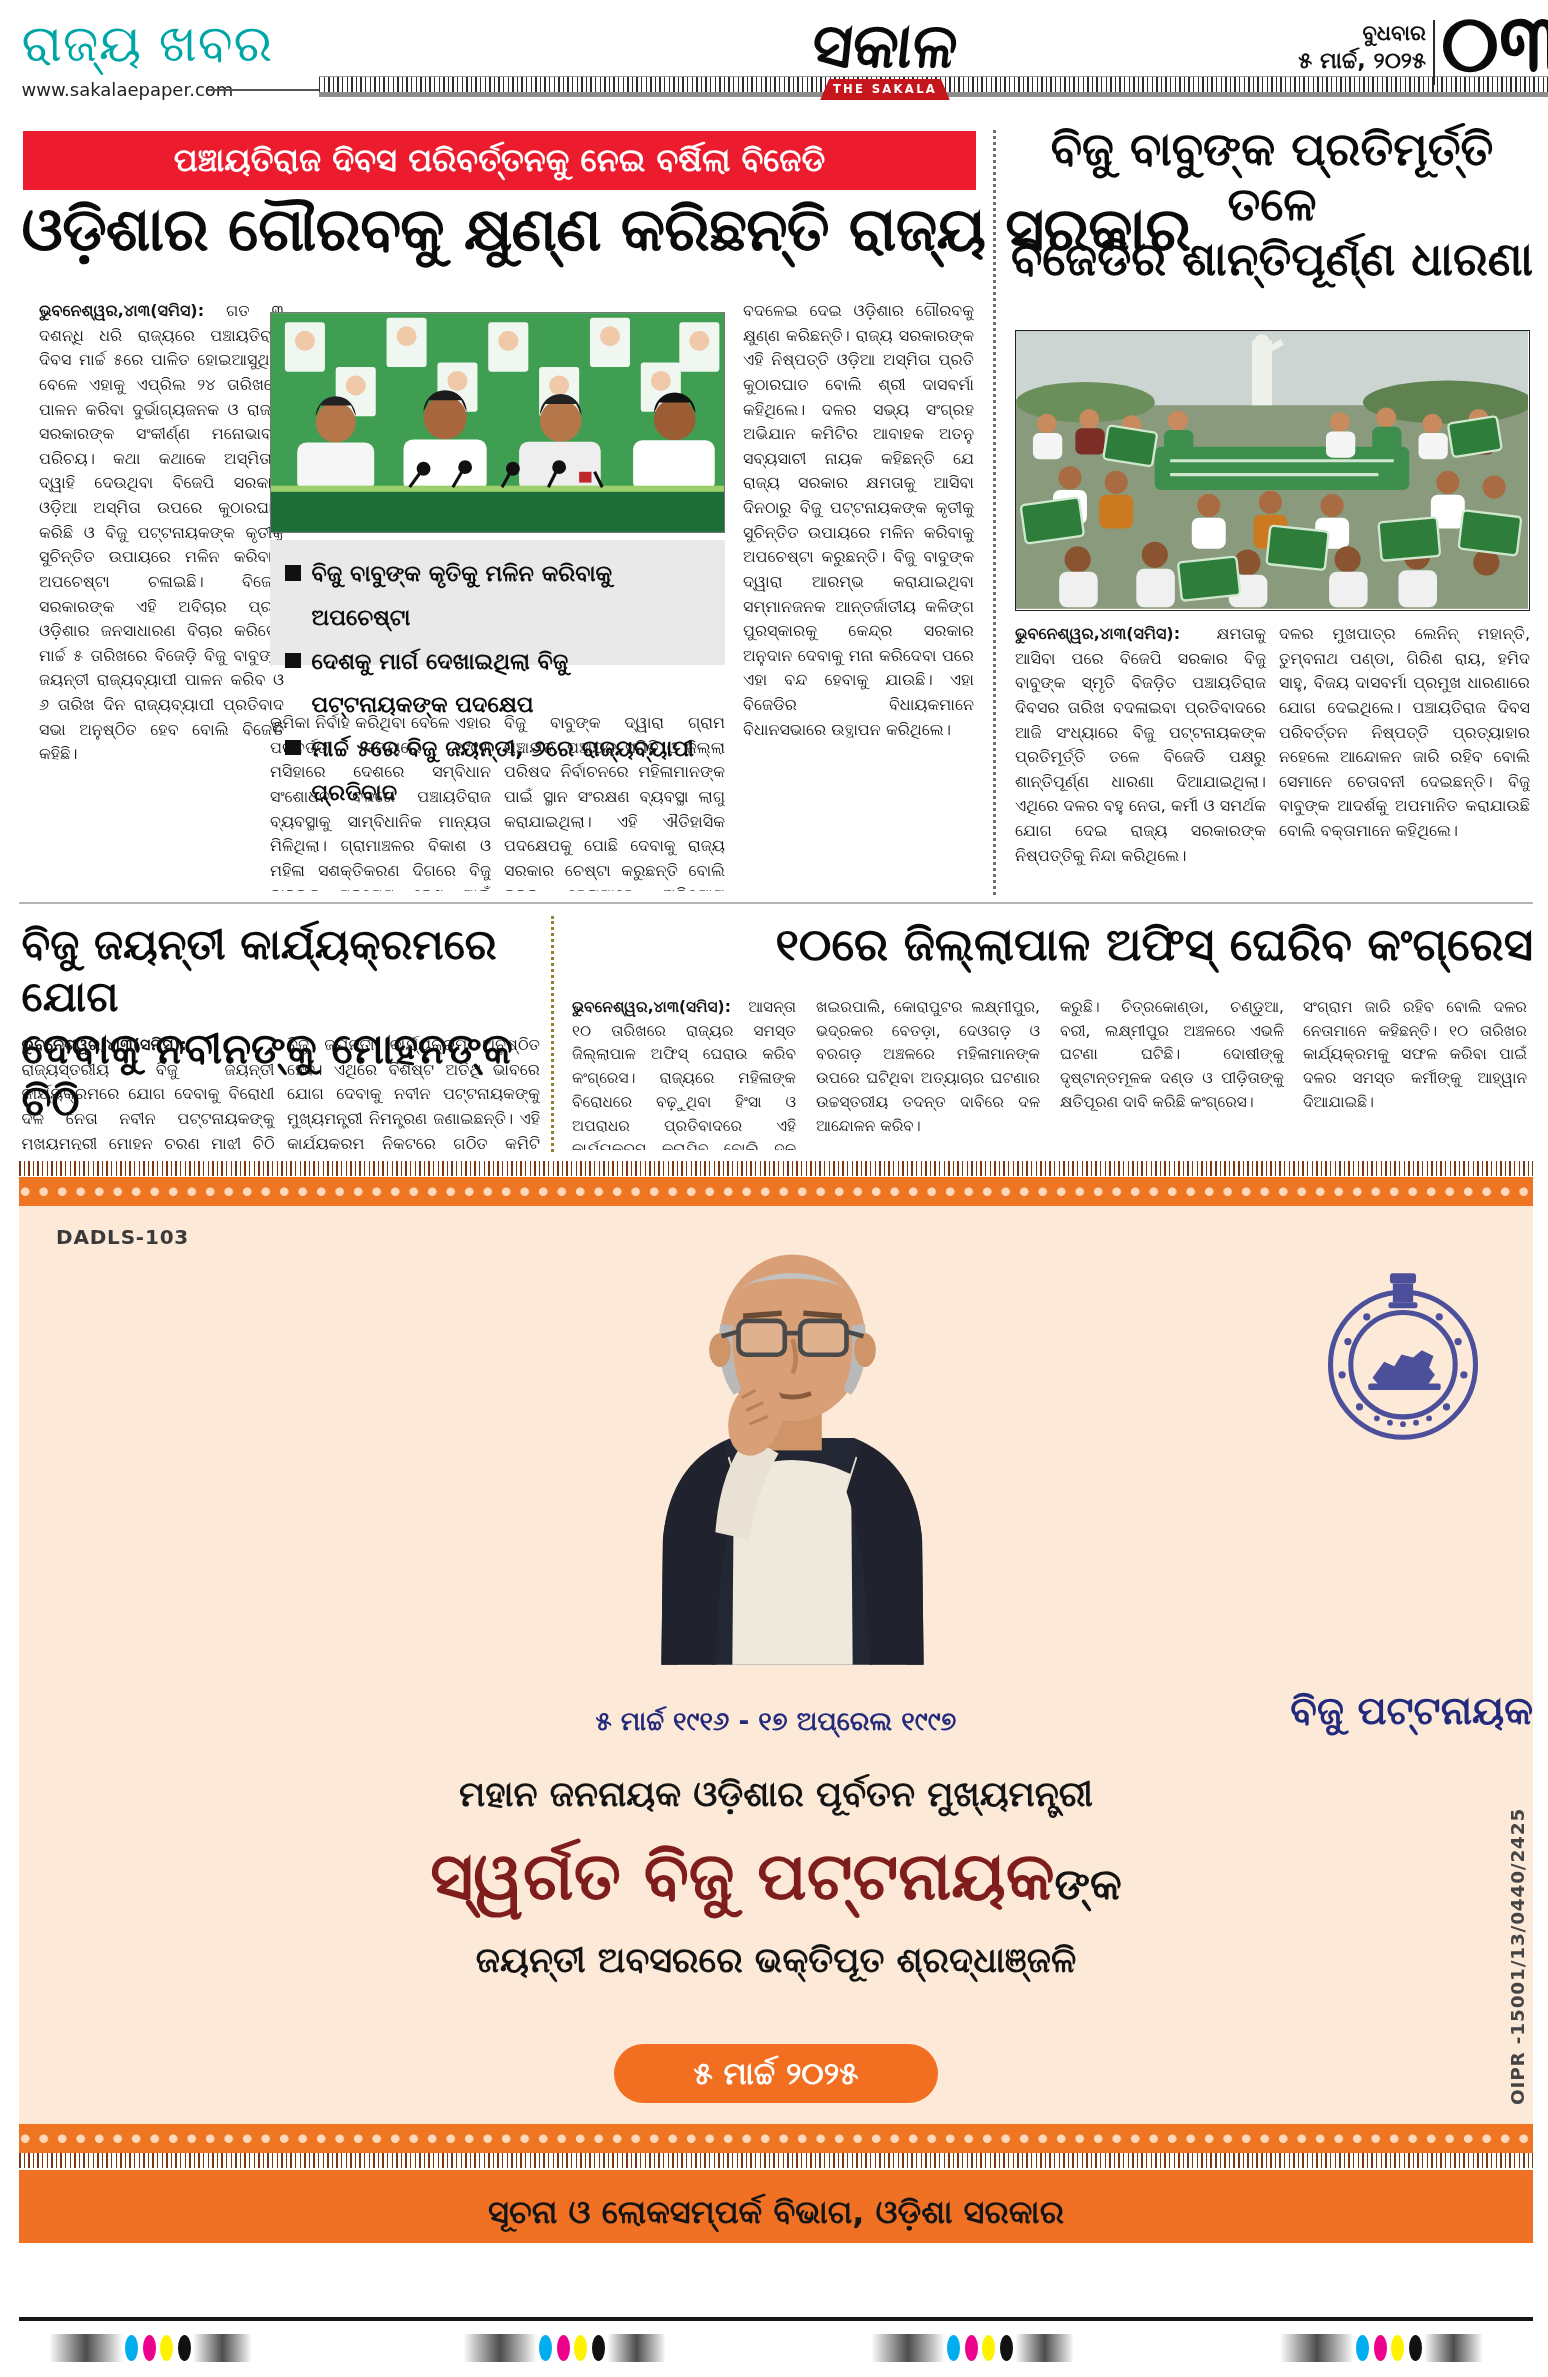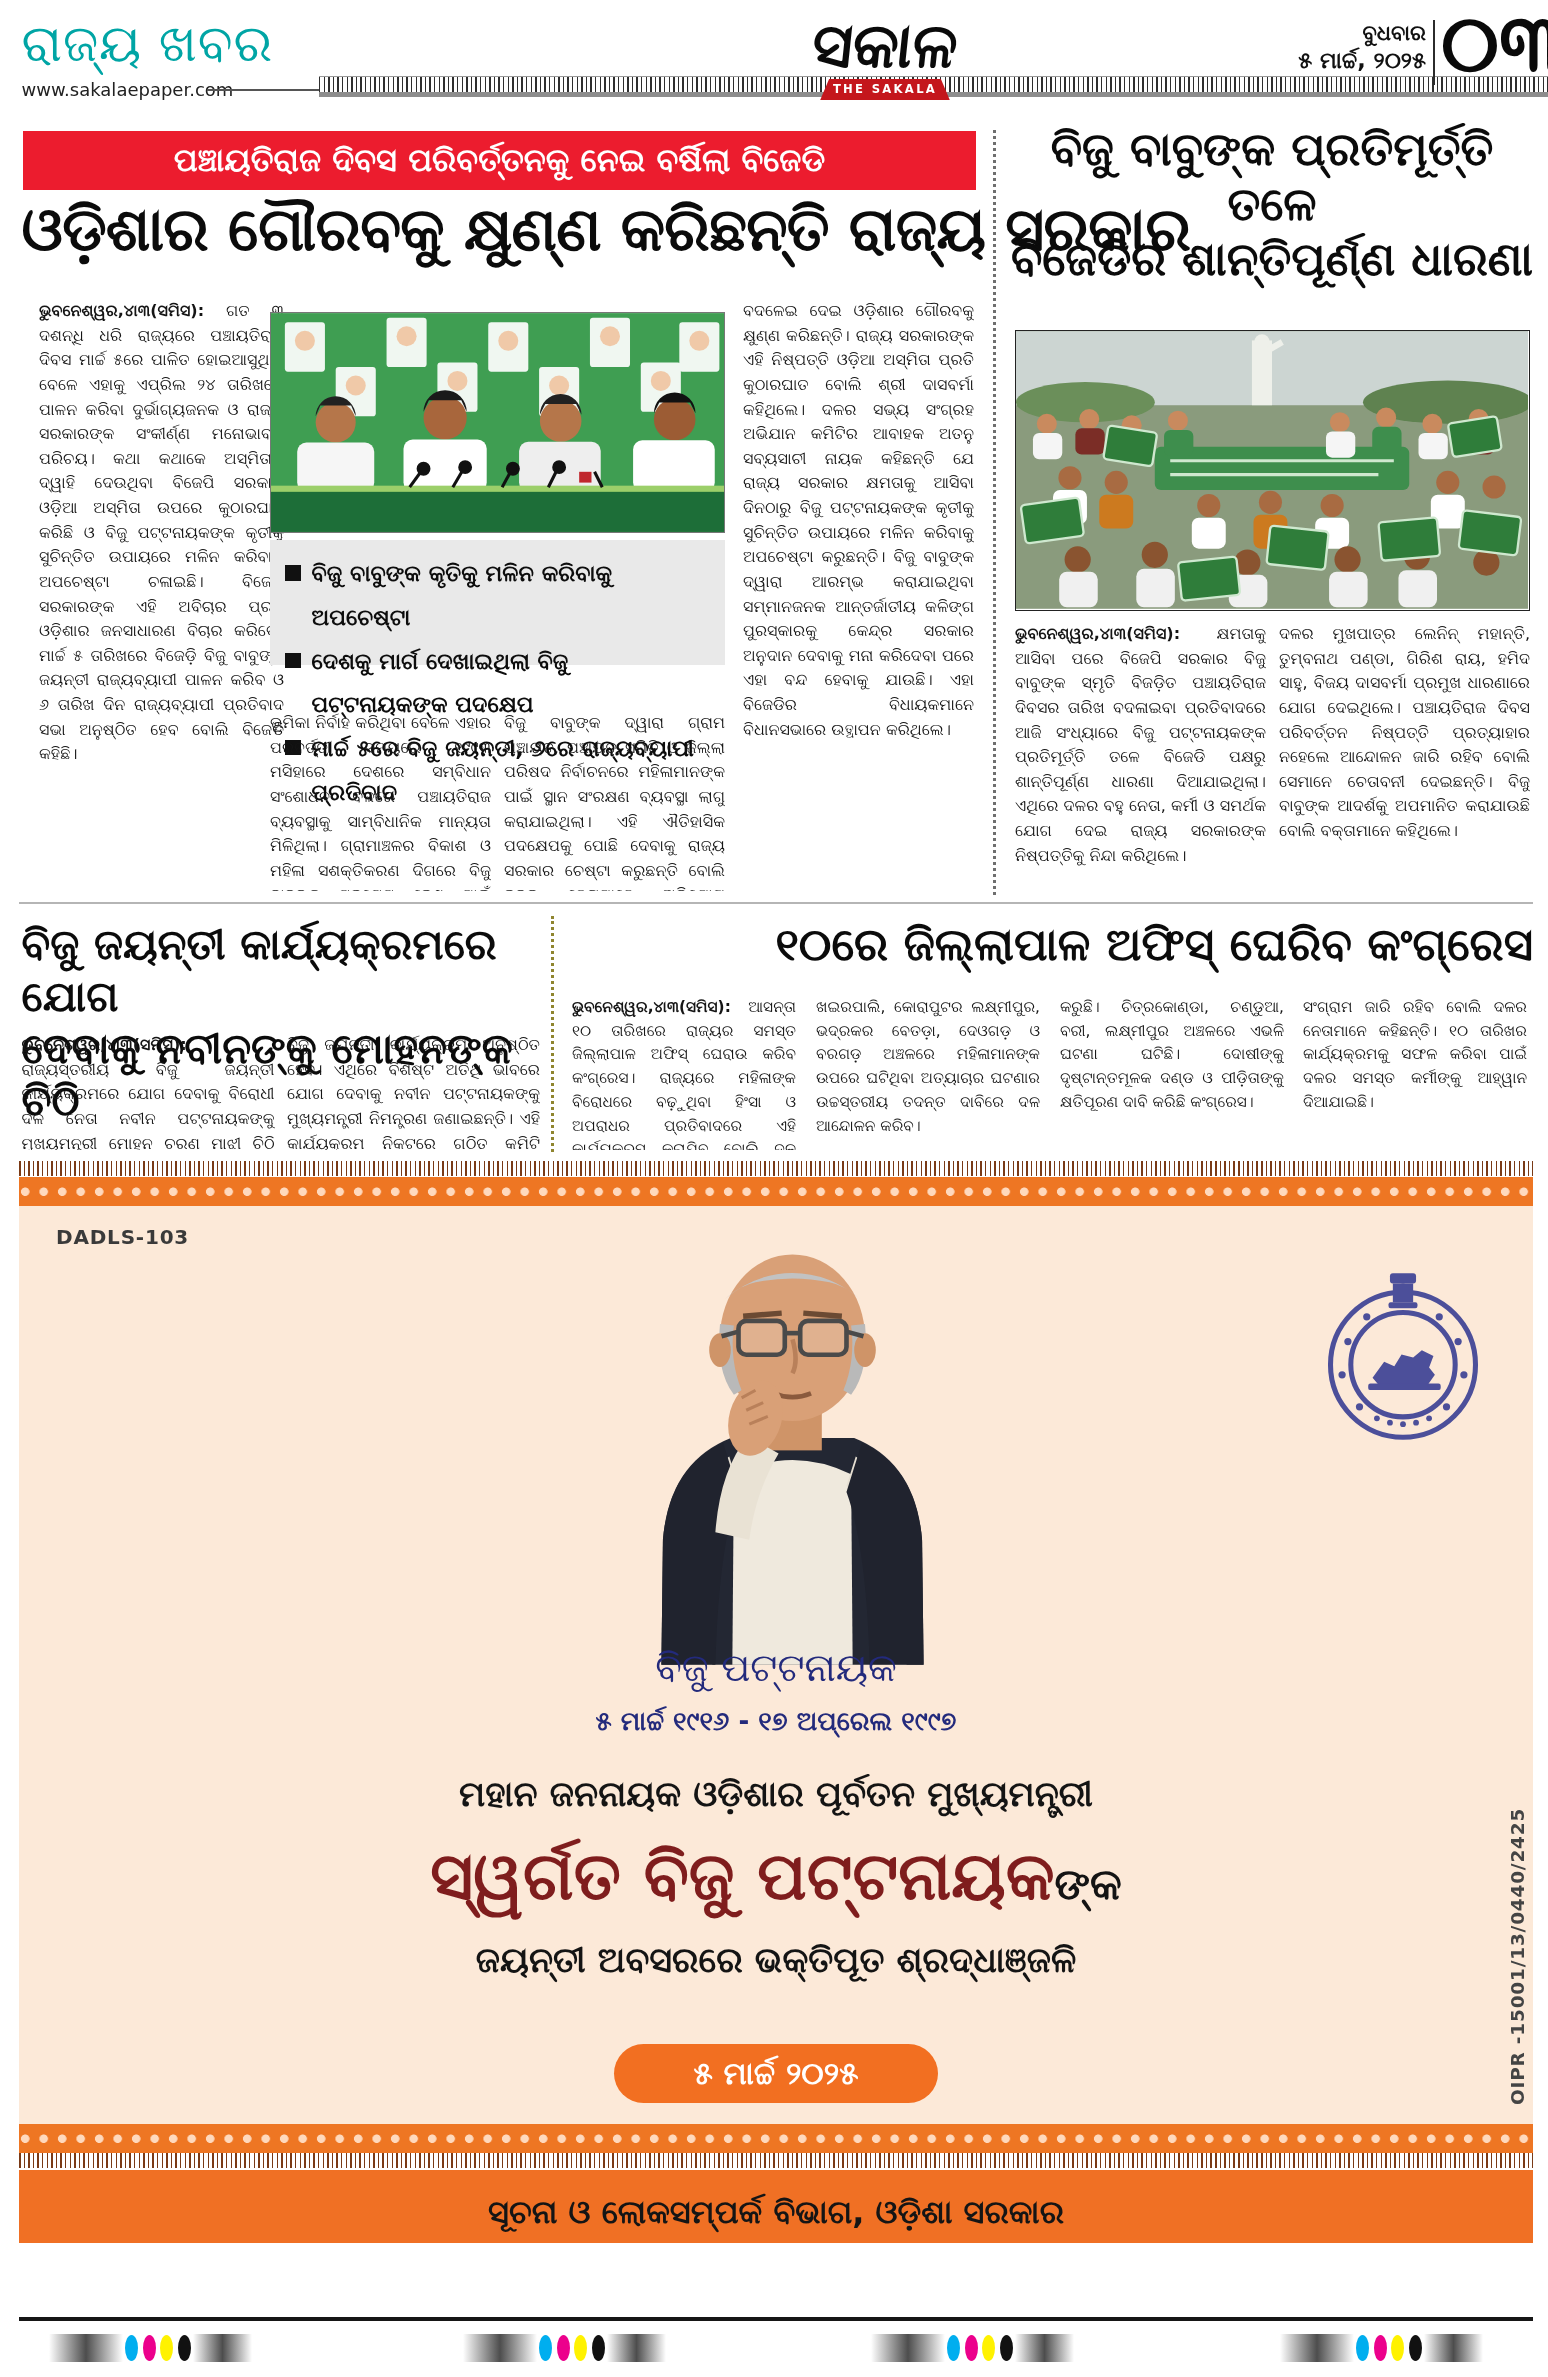--- a/index.html
+++ b/index.html
@@ -67,21 +67,21 @@
   .comb{left:19px;width:1514px;height:15.4px;background:repeating-linear-gradient(90deg,#7a3a16 0 1.5px,#ffffff 1.5px 4.6px);}
   .comb1{top:1161px;} .comb2{top:2153px;}
   .deco{left:19px;width:1514px;height:29px;background:#EE7623;
         background-image:radial-gradient(circle at 6.2px 14.7px,#ffd9bd 3.9px,rgba(0,0,0,0) 4.6px);background-size:18.5px 29px;}
   .deco1{top:1177px;} .deco2{top:2124px;}
   .ad-body{left:19px;top:1206px;width:1514px;height:918px;background:#FCE9D8;}
   .ad-code{left:56px;top:1225px;font-size:20px;font-weight:800;color:#3a3a3a;letter-spacing:0.8px;}
   .emblem{left:1316px;top:1269px;width:174px;height:174px;opacity:.9;}
   .portrait{left:484px;top:1208px;width:617px;height:457px;}
   .ad-center{left:19px;width:1514px;text-align:center;}
-  .ad-name{top:1645px;font-size:39px;font-weight:400;color:#232A7C;}
+  .ad-name{top:1688px;font-size:39px;font-weight:700;color:#232A7C;text-align:right;}
   .ad-lifespan{top:1706px;font-size:26px;font-weight:800;color:#232A7C;}
   .ad-line1{top:1774px;font-size:35px;font-weight:800;color:#141414;}
   .ad-line2{top:1838px;}
   .ad-line2 .hl{font-size:66px;font-weight:900;color:#7f1d1d;}
   .ad-line2 .hs{font-size:43px;font-weight:900;color:#141414;}
   .ad-line3{top:1940px;font-size:35px;font-weight:800;color:#141414;}
   .ad-pill{left:614px;top:2044px;width:324px;height:59px;background:#F26F21;border-radius:31px;
            color:#fff;font-size:31px;font-weight:800;text-align:center;line-height:59px;}
   .ad-ref{right:20px;top:1766px;height:339px;writing-mode:vertical-rl;transform:rotate(180deg);
           font-size:18.5px;font-weight:800;color:#444;letter-spacing:0.8px;}

